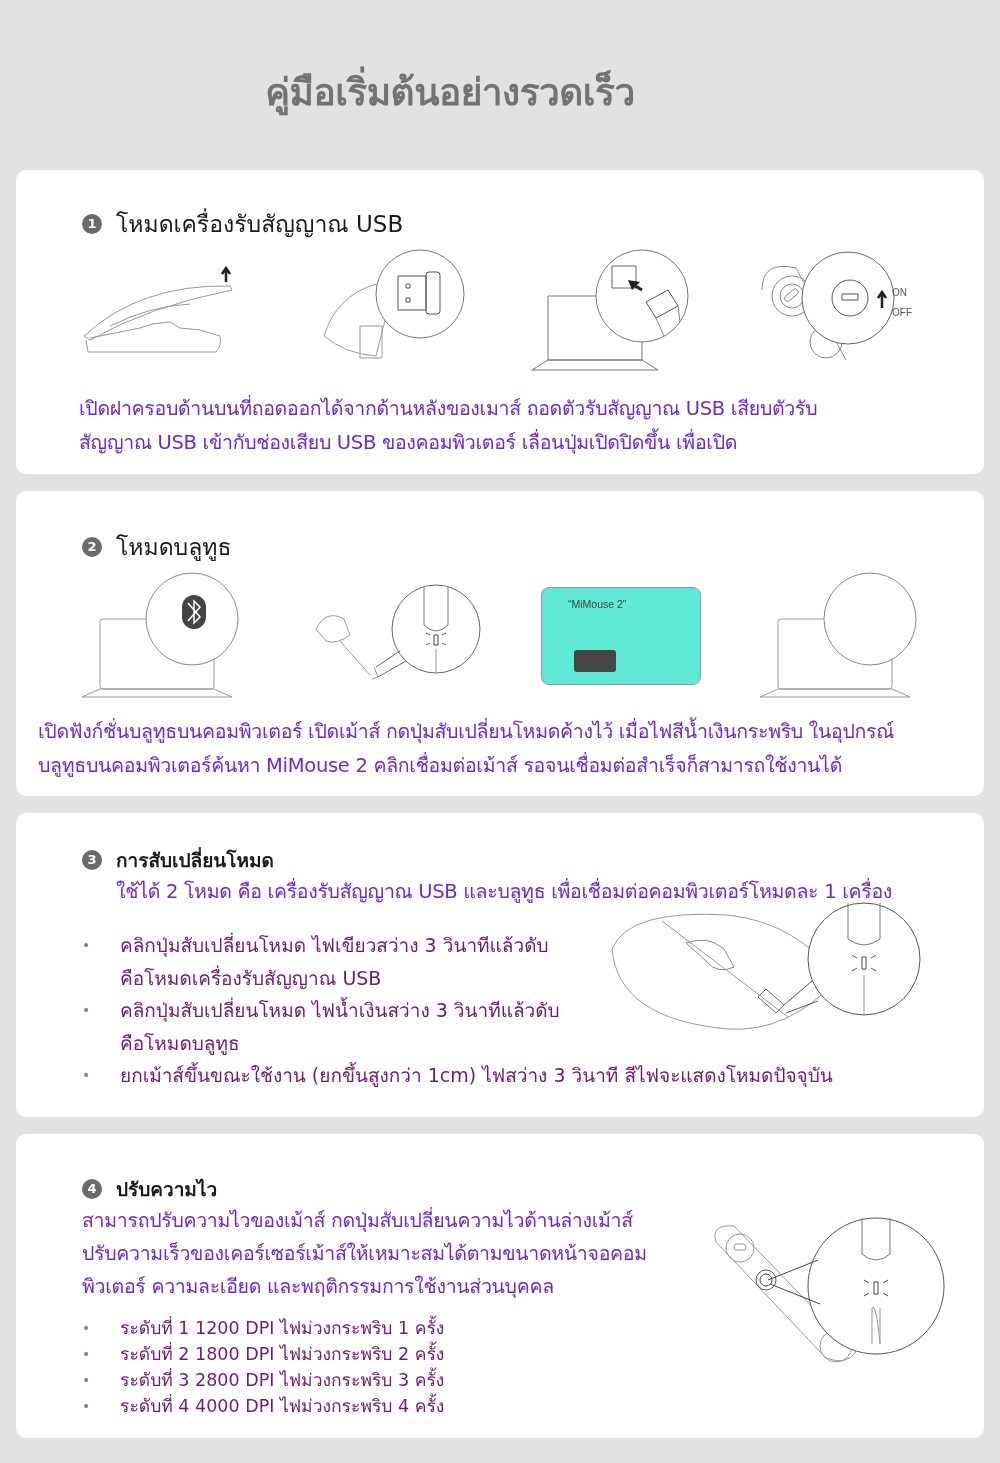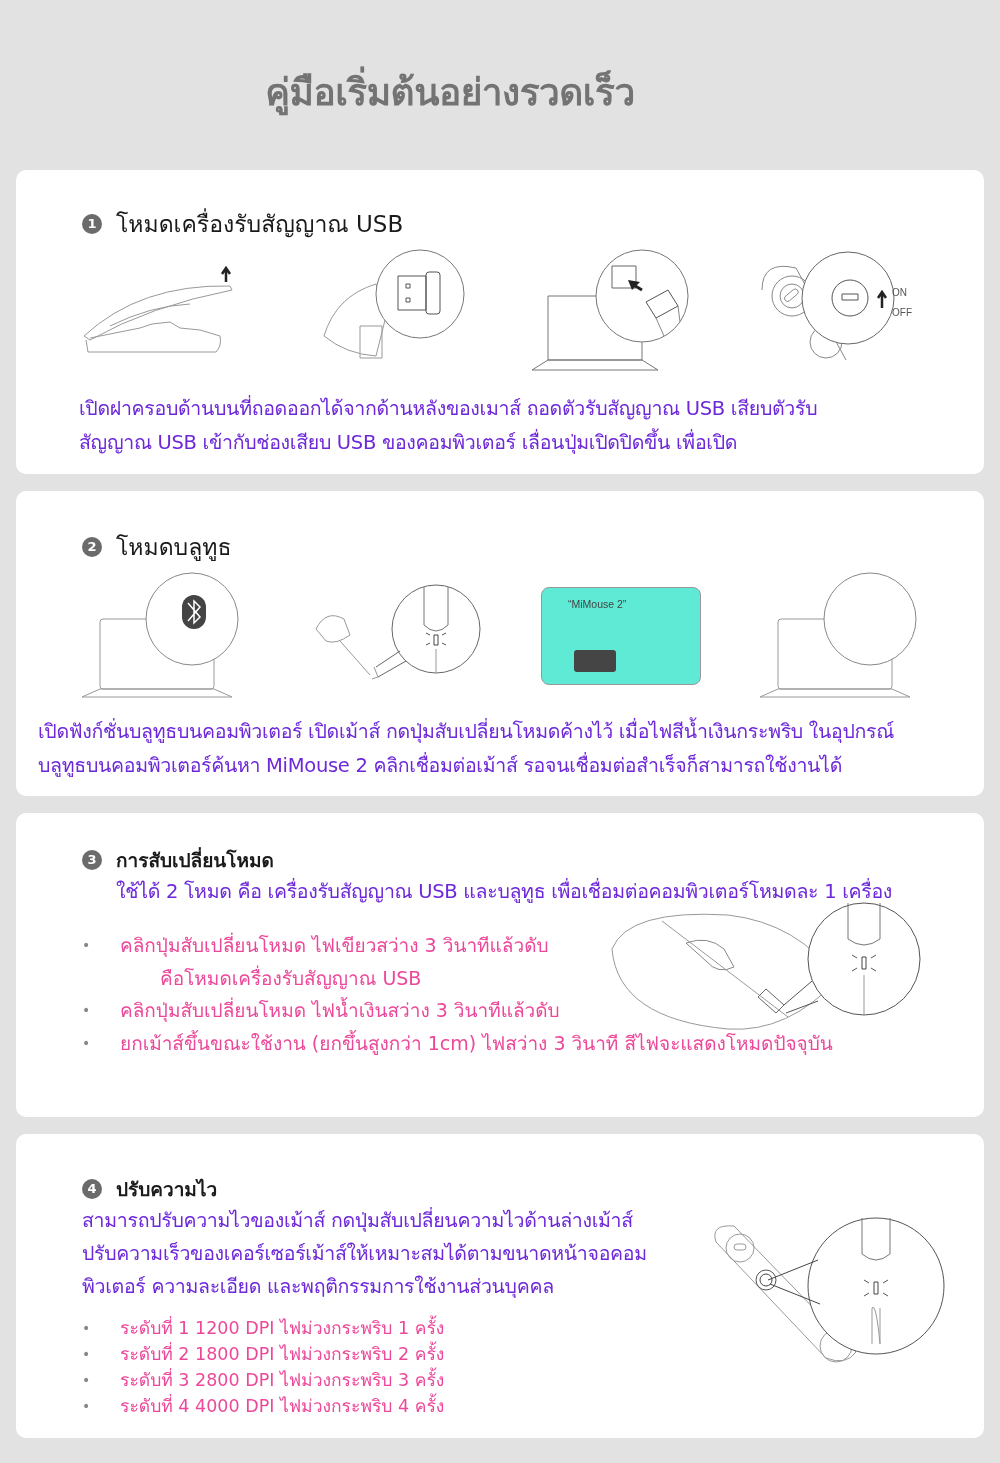--- a/index.html
+++ b/index.html
@@ -3,24 +3,24 @@
 <meta charset="utf-8">
 <style>
   html, body { margin:0; padding:0; }
   body { width:1000px; height:1463px; background:#e2e2e2; font-family:"DejaVu Sans","Liberation Sans",sans-serif; color:#2a2a2a; position:relative; overflow:hidden; }
   .title { position:absolute; top:62px; left:0; width:832px; text-align:center; font-size:37px; font-weight:bold; color:#737373; letter-spacing:-0.5px;padding-left:34px; }
   .card { position:absolute; left:16px; width:968px; background:#fff; border-radius:10px; }
   .badge { display:inline-block; width:20px; height:20px; border-radius:50%; background:#6b6b6b; color:#fff; font-size:13px; font-weight:bold; text-align:center; line-height:20px; vertical-align:middle; }
   .sec-head { position:absolute; display:flex; align-items:center; gap:14px; font-size:23px; color:#1a1a1a; }
   .sec-head.bold { font-weight:bold; font-size:19px; }
   .para { position:absolute; font-size:19.5px; line-height:34px; color:#6d28d9; white-space:nowrap; letter-spacing:-0.3px; }
-  .bullets { position:absolute; margin:0; padding:0; list-style:none; font-size:19px; line-height:32.5px; color:#ec4899; }
+  .bullets { position:absolute; margin:0; padding:0; list-style:none; font-size:19px; line-height:32.5px; color:#701a75; }
   .bullets li { position:relative; padding-left:38px; white-space:nowrap; }
   .bullets li::before { content:"•"; position:absolute; left:0; color:#888; font-size:14px; }
-  .bullets .cont { display:block;margin-left:40px; }
+  .bullets .cont { display:block; }
   .dpi { font-size:17.5px; line-height:26px; }
   svg.ill { position:absolute; overflow:visible; }
   svg.ill * { vector-effect:non-scaling-stroke; }
 </style>
 </head>
 <body>
 
 <div class="title">คู่มือเริ่มต้นอย่างรวดเร็ว</div>
 
 <div class="card" style="top:170px;height:304px;">
@@ -126,20 +126,21 @@
   </div>
   <div class="para" style="left:100px;top:62px;">ใช้ได้ 2 โหมด คือ เครื่องรับสัญญาณ USB และบลูทูธ เพื่อเชื่อมต่อคอมพิวเตอร์โหมดละ 1 เครื่อง</div>
 
   <ul class="bullets" style="left:66px;top:116px;">
     <li>
       <span>คลิกปุ่มสับเปลี่ยนโหมด ไฟเขียวสว่าง 3 วินาทีแล้วดับ</span>
       <span class="cont">คือโหมดเครื่องรับสัญญาณ USB</span>
     </li>
     <li>
       <span>คลิกปุ่มสับเปลี่ยนโหมด ไฟน้ำเงินสว่าง 3 วินาทีแล้วดับ</span>
+      <span class="cont">คือโหมดบลูทูธ</span>
     </li>
     <li>
       <span>ยกเม้าส์ขึ้นขณะใช้งาน (ยกขึ้นสูงกว่า 1cm) ไฟสว่าง 3 วินาที สีไฟจะแสดงโหมดปัจจุบัน</span>
     </li>
   </ul>
 
   <svg class="ill" style="left:592px;top:96px;" width="320" height="130" viewBox="0 0 320 130" fill="none" stroke="#999" stroke-width="1">
     <path d="M4 40 Q20 0 120 6 Q190 14 230 70 Q180 124 120 120 Q10 110 4 40 Z"></path>
     <path d="M54 12 L180 108"></path>
     <path d="M78 34 Q100 26 116 40 L126 58 Q110 66 98 52 Z" stroke="#888"></path>

